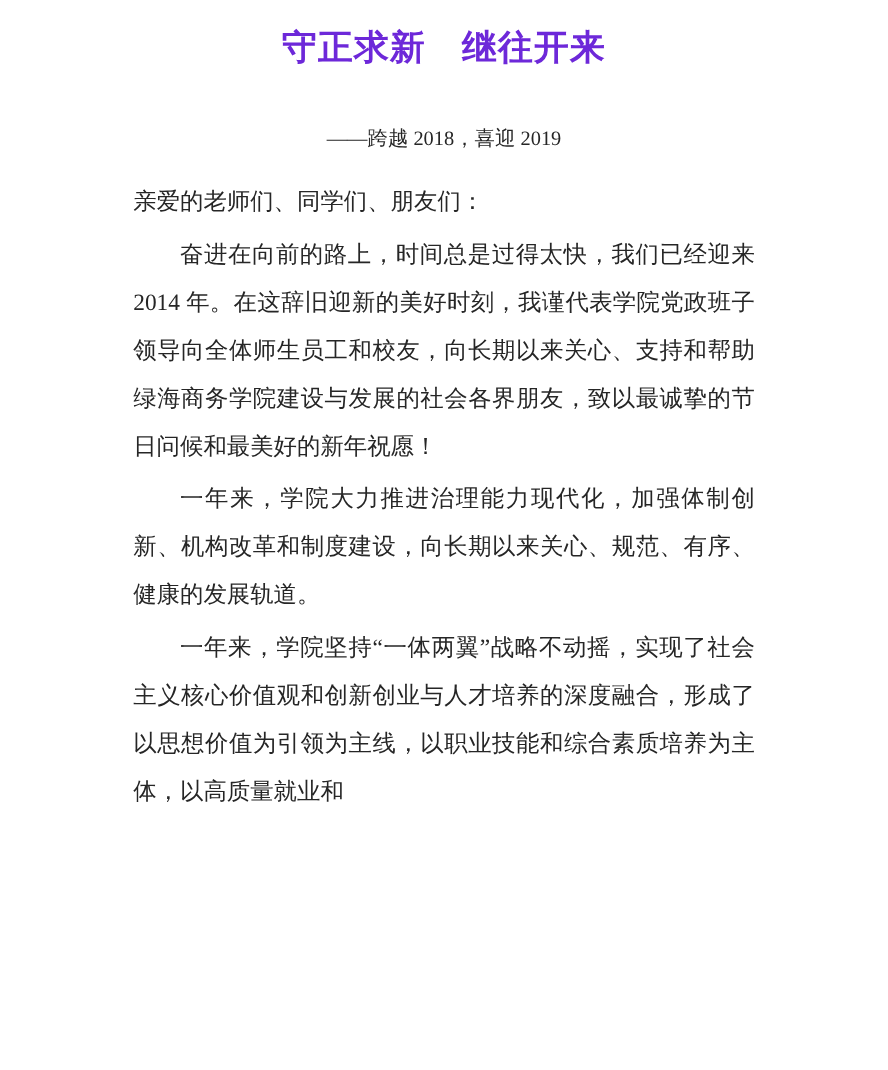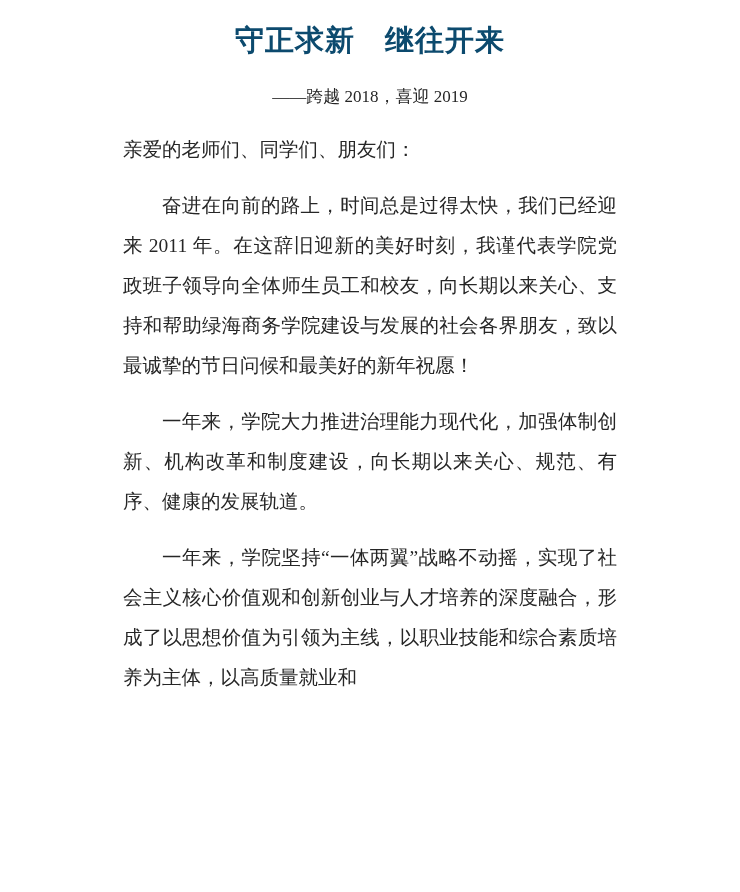--- a/index.html
+++ b/index.html
@@ -18,63 +18,63 @@
     color: #282828;
   }
   .doc-title {
     margin: 0;
     padding-top: 22px;
     text-align: center;
     font-family: "Liberation Sans", "DejaVu Sans", sans-serif;
     font-weight: bold;
     font-size: 29px;
     line-height: 36px;
-    color: #0c4a6e;
+    color: #6d28d9;
     letter-spacing: 1px;
     white-space: pre;
   }
   .doc-subtitle {
-    margin-top: 27px;
+    margin-top: 46px;
     text-align: center;
     font-family: "Liberation Serif", "DejaVu Serif", serif;
     font-size: 17px;
     line-height: 24px;
     color: #262626;
   }
   .doc-body {
     margin-top: 21px;
     font-family: "Liberation Serif", "DejaVu Serif", serif;
     font-size: 19.5px;
     line-height: 40px;
     text-align: justify;
     text-justify: inter-ideograph;
     color: #262626;
   }
   .doc-body p {
-    margin: 16px;
+    margin: 4px;
     padding: 0;
   }
   .para {
     text-indent: 2em;
   }
   .salutation {
     text-indent: 0;
   }
 </style>
 </head>
 <body>
 
 <div class="page">
   <h1 class="doc-title">守正求新　继往开来</h1>
 
   <div class="doc-subtitle">——跨越 2018，喜迎 2019</div>
 
   <div class="doc-body">
     <p class="salutation">亲爱的老师们、同学们、朋友们：</p>
 
-    <p class="para">奋进在向前的路上，时间总是过得太快，我们已经迎来 2011 年。在这辞旧迎新的美好时刻，我谨代表学院党政班子领导向全体师生员工和校友，向长期以来关心、支持和帮助绿海商务学院建设与发展的社会各界朋友，致以最诚挚的节日问候和最美好的新年祝愿！</p>
+    <p class="para">奋进在向前的路上，时间总是过得太快，我们已经迎来 2014 年。在这辞旧迎新的美好时刻，我谨代表学院党政班子领导向全体师生员工和校友，向长期以来关心、支持和帮助绿海商务学院建设与发展的社会各界朋友，致以最诚挚的节日问候和最美好的新年祝愿！</p>
 
 
     <p class="para">一年来，学院大力推进治理能力现代化，加强体制创新、机构改革和制度建设，向长期以来关心、规范、有序、健康的发展轨道。</p>
 
     <p class="para">一年来，学院坚持“一体两翼”战略不动摇，实现了社会主义核心价值观和创新创业与人才培养的深度融合，形成了以思想价值为引领为主线，以职业技能和综合素质培养为主体，以高质量就业和</p>
   </div>
 </div>
 
 </body></html>

